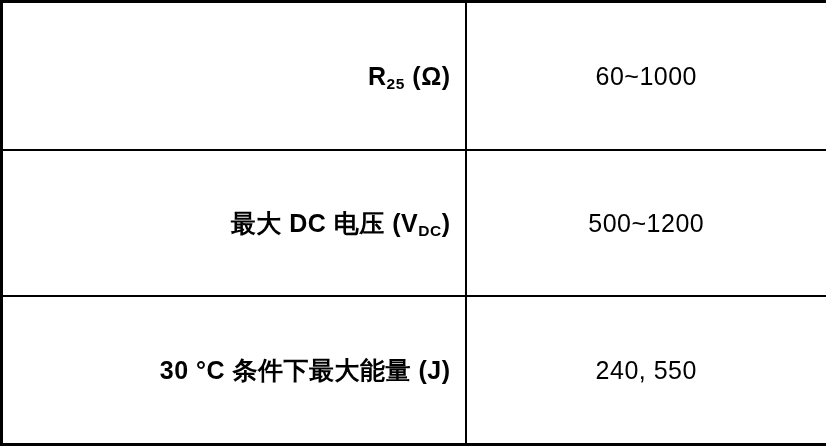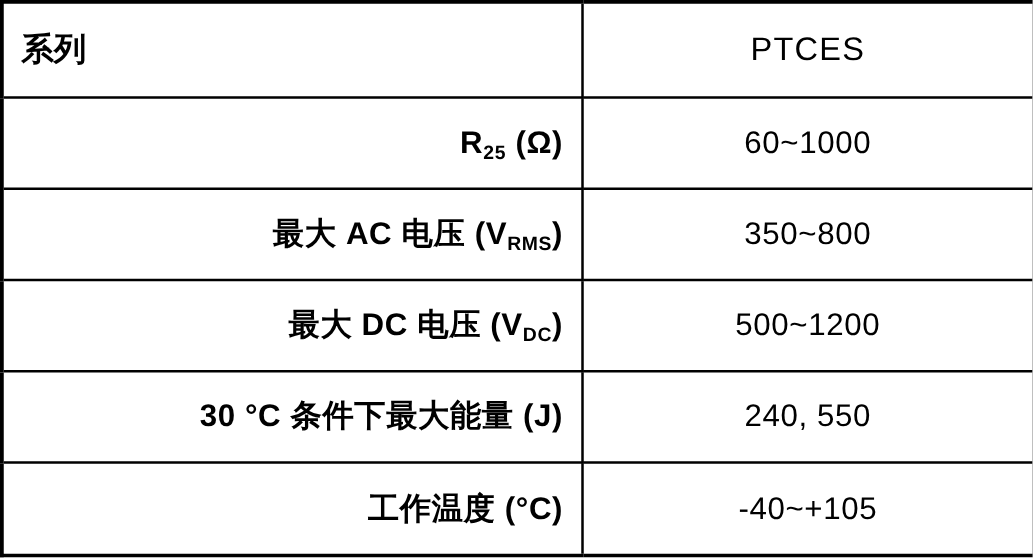--- a/index.html
+++ b/index.html
@@ -66,45 +66,33 @@
 </style>
 </head>
 <body>
 
 <table class="spec-table">
   <colgroup>
     <col class="col-label">
     <col class="col-value">
   </colgroup>
   <tbody>
-    <tr>
-      <td class="hdr-label">系列</td>
-      <td class="hdr-value">PTCES</td>
-    </tr>
 
     <tr>
       <td class="cell-label"><span>R</span><sub>25</sub><span> (Ω)</span></td>
       <td class="cell-value">60~1000</td>
     </tr>
 
 
-    <tr>
-      <td class="cell-label"><span>最大 AC 电压 (V</span><sub>RMS</sub><span>)</span></td>
-      <td class="cell-value">350~800</td>
-    </tr>
 
     <tr>
       <td class="cell-label"><span>最大 DC 电压 (V</span><sub>DC</sub><span>)</span></td>
       <td class="cell-value">500~1200</td>
     </tr>
 
     <tr>
       <td class="cell-label"><span>30 °C 条件下最大能量 (J)</span><sub></sub><span></span></td>
       <td class="cell-value">240, 550</td>
     </tr>
 
 
-    <tr>
-      <td class="cell-label"><span>工作温度 (°C)</span><sub></sub><span></span></td>
-      <td class="cell-value">-40~+105</td>
-    </tr>
   </tbody>
 </table>
 
 </body></html>

